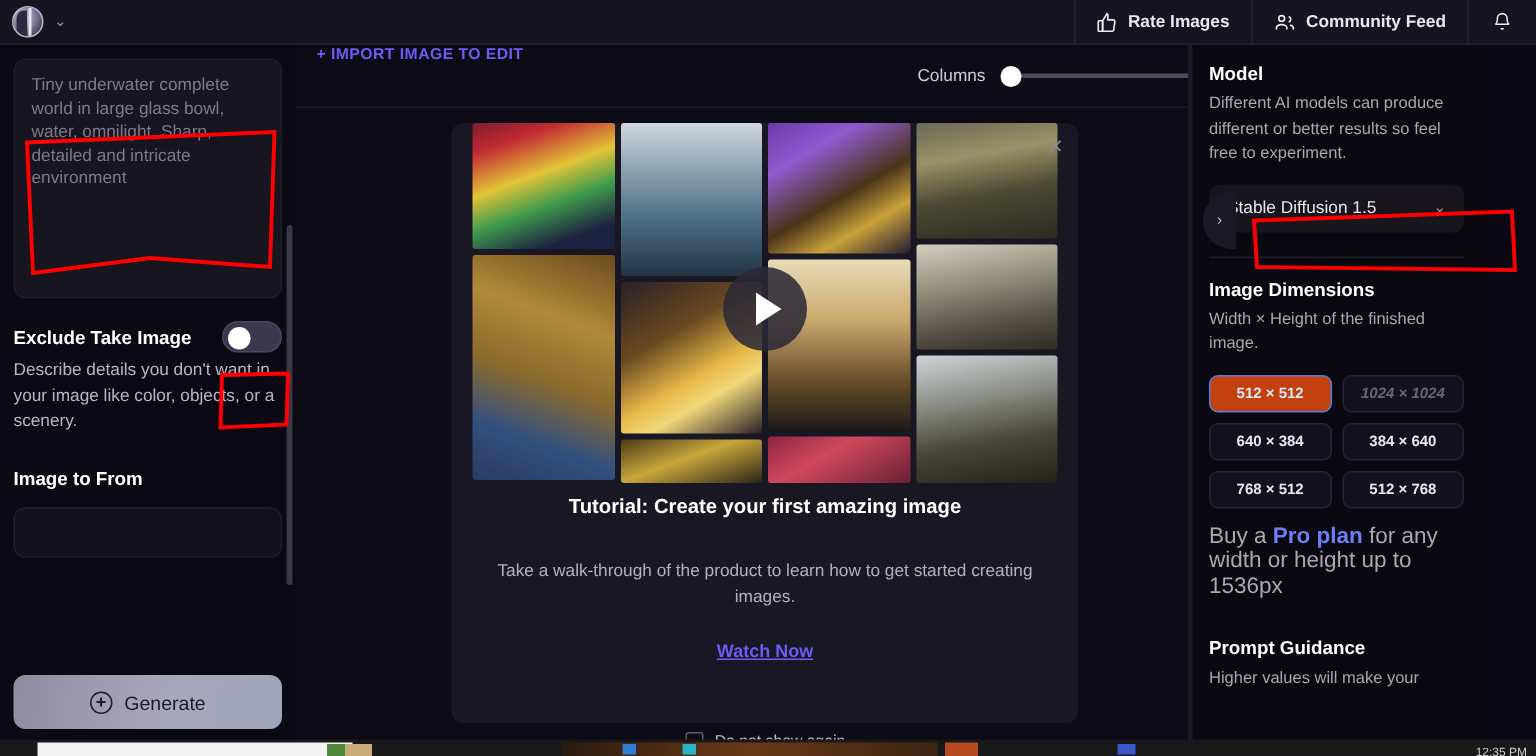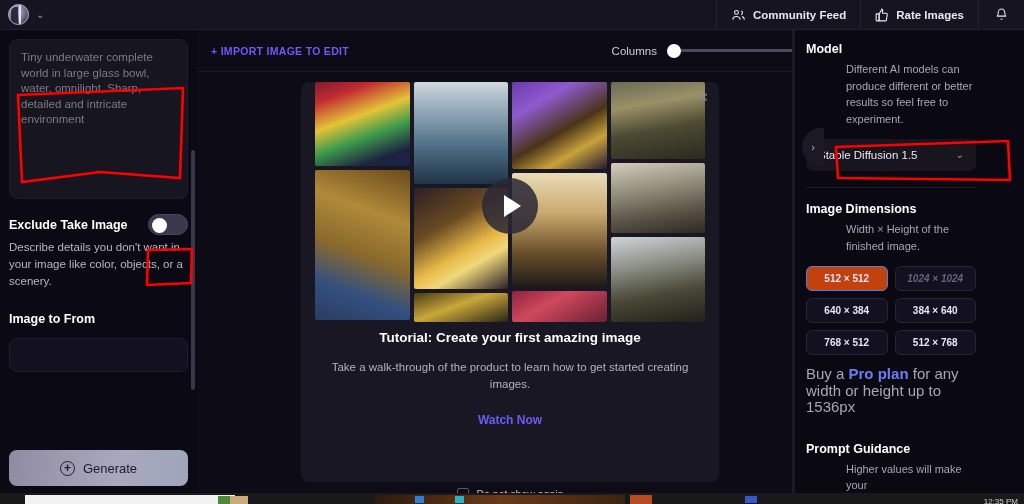--- a/index.html
+++ b/index.html
@@ -84,21 +84,21 @@
     position:absolute; left:191px; top:120px; width:4px; height:240px;
     background:#3a3749; border-radius:2px;
   }
 
   
   .center {
     position:absolute; left:197px; top:30px; width:626px; height:474px;
     background:#0d0b16;
   }
   .center-top {
-    height: 42px; display:flex; align-items:center; padding: 0 14px;
+    height: 42px; display:flex; padding: 0 14px;
     border-bottom:1px solid #1b1826;
   }
   .import-link { color:#6b5cf5; font-size:10.5px; font-weight:bold; letter-spacing:.3px; cursor:pointer; }
   .columns-wrap { margin-left:auto; display:flex; align-items:center; gap:10px; }
   .columns-label { color:#cfcddb; font-size:11.5px; }
   .slider { position:relative; width:142px; height:14px; display:flex; align-items:center; cursor:pointer; }
   .slider .track { width:100%; height:2.5px; background:#4b4860; border-radius:2px; }
   .slider .thumb {
     position:absolute; left:0px; width:14px; height:14px; border-radius:50%;
     background:#ffffff;
@@ -121,22 +121,22 @@
     position:absolute; left:50%; top:124px; transform:translate(-50%,-50%);
     width:56px; height:56px; border-radius:50%; background:rgba(42,40,55,.86);
     display:flex; align-items:center; justify-content:center; cursor:pointer; z-index:4;
   }
   .play-tri {
     width:0;height:0;border-left:17px solid #fff;border-top:11px solid transparent;
     border-bottom:11px solid transparent; margin-left:5px;
   }
   .tut-body { position:absolute; left:0; top:248px; width:418px; text-align:center; padding:0 22px; }
   .tut-title { color:#ffffff; font-size:13.5px; font-weight:bold; }
-  .tut-sub { color:#b3b0c0; font-size:11.5px; line-height:17px; margin-top:14px; }
-  .watch-now { color:#6b5cf5; font-size:12px; font-weight:bold; margin-top:20px; cursor:pointer; }
+  .tut-sub { color:#b3b0c0; font-size:11.5px; line-height:17px; margin-top:28px; }
+  .watch-now { color:#6b5cf5; font-size:12px; font-weight:bold; margin-top:20px; cursor:pointer;text-decoration:underline; }
 
   .dnsa-row {
     position:absolute; left:0; top:458px; width:626px;
     display:flex; align-items:center; justify-content:center; gap:8px;
   }
   .cbox { width:12px; height:12px; border:1.4px solid #5c5872; border-radius:2px; background:transparent; cursor:pointer; }
   .dnsa-label { color:#c3c0cf; font-size:10.5px; }
   .collapse-btn {
     position:absolute; right:-1px; top:98px; width:22px; height:38px;
     border-radius:19px 0 0 19px; background:#1c1927;
@@ -146,21 +146,21 @@
   .cscroll {
     position:absolute; right:2px; top:0; width:3px; height:474px; background:#242131;
   }
 
   
   .right-panel {
     position:absolute; left:792px; top:30px; width:198px; height:474px;
     background:#0a0811; padding: 12px 14px; overflow:hidden;
   }
   .r-title { color:#ffffff; font-size:12.5px; font-weight:bold; }
-  .r-desc { color:#a9a6b6; font-size:11px; line-height:16.5px; margin-top:5px;margin-left:40px; }
+  .r-desc { color:#a9a6b6; font-size:11px; line-height:16.5px; margin-top:5px; }
   .select-box {
     margin-top:12px; height:32px; border-radius:7px; background:#18151f;
     display:flex; align-items:center; justify-content:space-between;
     padding: 0 12px; color:#e7e5ef; font-size:11.5px; cursor:pointer;
   }
   .hr { height:1px; background:#201d2b; margin: 16px 0 0 0; }
   .dim-grid { display:grid; grid-template-columns:1fr 1fr; gap:7px; margin-top:12px; }
   .dim-btn {
     height:25px; border-radius:6px; background:#131120; border:1px solid #282436;
     display:flex; align-items:center; justify-content:center;
@@ -201,34 +201,34 @@
 <div id="app">
 
   <div class="topbar">
     <div class="logo-wrap">
       <div class="logo-circle"></div>
       <span class="chev-sm">⌄</span>
     </div>
     <div class="topbar-spacer"></div>
 
     <div class="top-item">
+      <svg width="14" height="14" viewBox="0 0 24 24" fill="none" stroke="#e9e8f0" stroke-width="1.9">
+        <path d="M7 22V10l5-8 1 1v6h6a2 2 0 0 1 2 2.3l-1.3 8A2 2 0 0 1 17.7 22H7z"></path>
+        <rect x="2" y="10" width="5" height="12" rx="1"></rect>
+      </svg>
+      <span>Rate Images</span>
+    </div>
+
+    <div class="top-item">
       <svg width="15" height="14" viewBox="0 0 24 24" fill="none" stroke="#e9e8f0" stroke-width="1.9">
         <circle cx="8.5" cy="7.5" r="3.3"></circle>
         <path d="M2.5 20v-1.3c0-2.7 2.7-4.2 6-4.2s6 1.5 6 4.2V20"></path>
         <path d="M16.5 5.2a3.3 3.3 0 0 1 0 6.3M18 14.8c2.3.5 3.8 1.8 3.8 3.9V20"></path>
       </svg>
       <span>Community Feed</span>
-    </div>
-
-    <div class="top-item">
-      <svg width="14" height="14" viewBox="0 0 24 24" fill="none" stroke="#e9e8f0" stroke-width="1.9">
-        <path d="M7 22V10l5-8 1 1v6h6a2 2 0 0 1 2 2.3l-1.3 8A2 2 0 0 1 17.7 22H7z"></path>
-        <rect x="2" y="10" width="5" height="12" rx="1"></rect>
-      </svg>
-      <span>Rate Images</span>
     </div>
 
     <div class="top-item bell-item">
       <svg width="13" height="15" viewBox="0 0 24 24" fill="none" stroke="#e9e8f0" stroke-width="1.9">
         <path d="M18 8a6 6 0 1 0-12 0c0 6-2.5 7-2.5 7h17S18 14 18 8z"></path>
         <path d="M10.3 20a2 2 0 0 0 3.4 0"></path>
       </svg>
     </div>
   </div>
 

